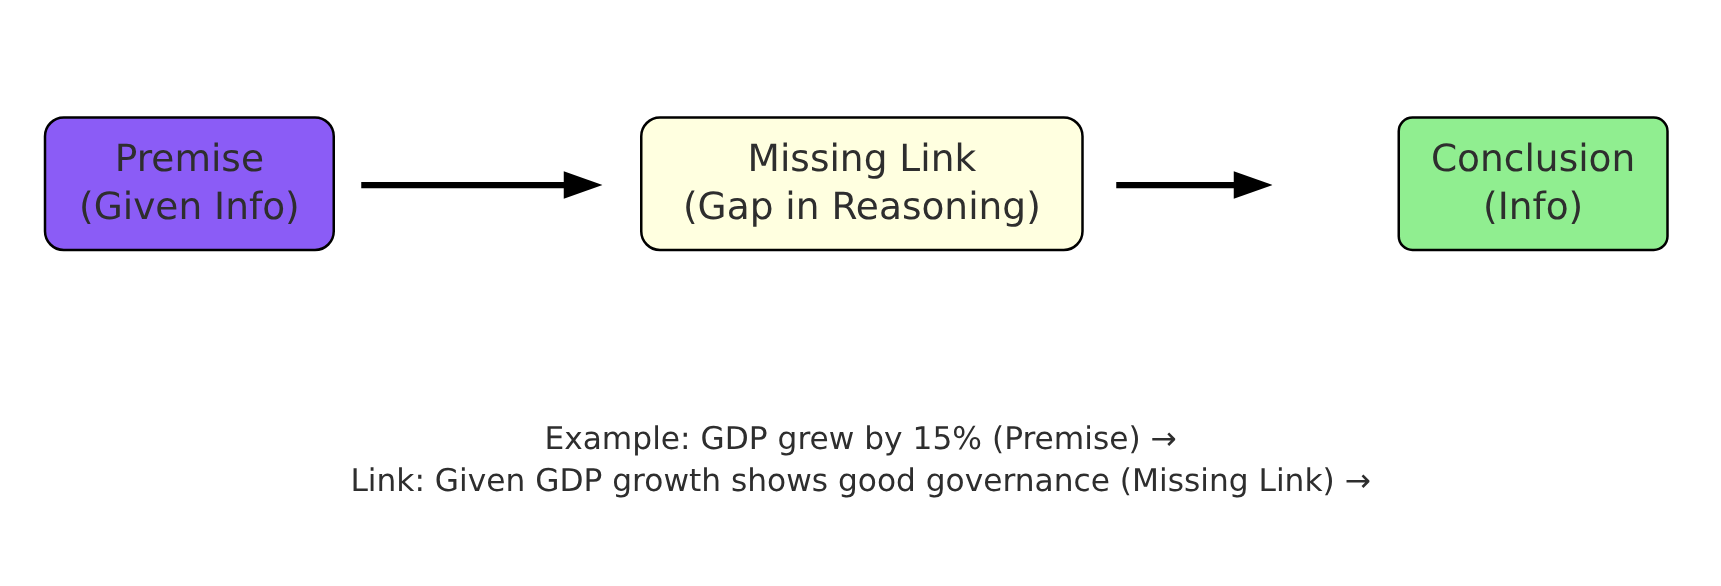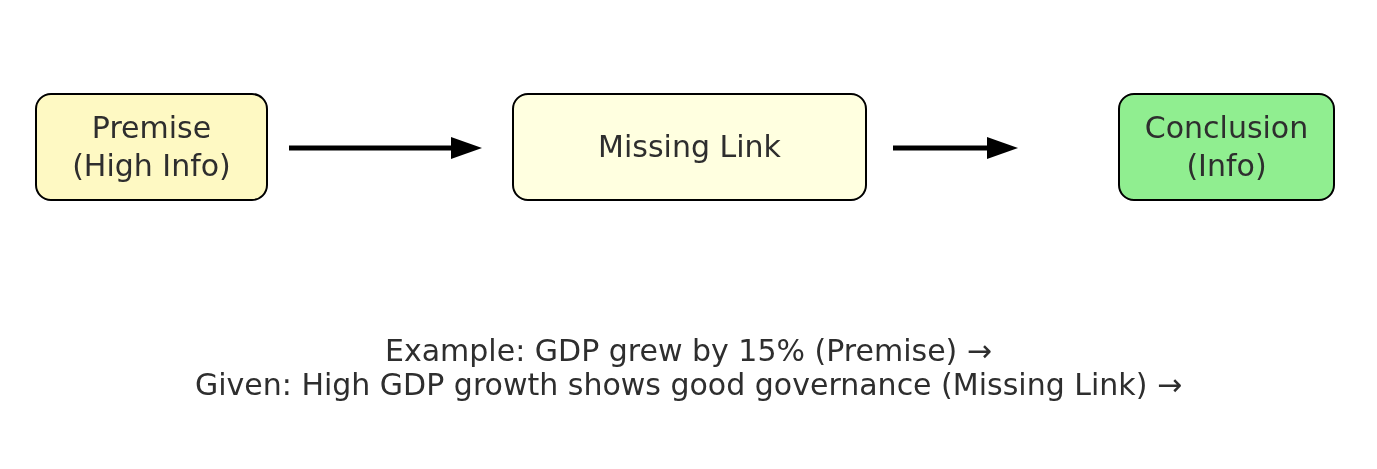--- a/index.html
+++ b/index.html
@@ -26,73 +26,74 @@
     flex-direction: column;
     align-items: center;
     justify-content: center;
     text-align: center;
     color: #2e2e2e;
     font-size: 30px;
     line-height: 38px;
   }
   .node-1 { left: 35px;   width: 233px; }
   .node-2 { left: 512px;  width: 355px; }
-  .node-3 { left: 1118px; width: 217px; }
+  .node-3 { left: 1118px; width: 217px; border-radius: 12px; }
   .node-title, .node-subtitle {
     display: block;
     white-space: nowrap;
   }
   .arrow {
     position: absolute;
     top: 128px;
     height: 40px;
     color: #000000;
     display: block;
   }
   .arrow-1 { left: 288px; width: 194px; }
   .arrow-2 { left: 892px; width: 126px; }
   .caption {
     position: absolute;
     left: 0;
     top: 334px;
     width: 1377px;
     text-align: center;
     color: #2e2e2e;
-    font-size: 30px;
+    font-size: 25px;
     line-height: 34px;
   }
   .caption-line { white-space: nowrap; }
 </style>
 </head>
 <body>
 
 <div class="stage">
 
-  <div class="node node-1" style="background-color: #fef9c3; border-color: rgb(0, 0, 0);">
+  <div class="node node-1" style="background-color: #8b5cf6; border-color: rgb(0, 0, 0);">
     <span class="node-title">Premise</span>
-    <span class="node-subtitle">(High Info)</span>
+    <span class="node-subtitle">(Given Info)</span>
   </div>
 
   <svg class="arrow arrow-1" viewBox="0 0 194 40" xmlns="http://www.w3.org/2000/svg" style="color: rgb(0, 0, 0);">
     <line x1="1" y1="20" x2="166" y2="20" stroke="currentColor" stroke-width="5"></line>
     <polygon points="163,9 194,20 163,31" fill="currentColor"></polygon>
   </svg>
 
   <div class="node node-2" style="background-color: rgb(255, 255, 224); border-color: rgb(0, 0, 0);">
     <span class="node-title">Missing Link</span>
+    <span class="node-subtitle">(Gap in Reasoning)</span>
   </div>
 
   <svg class="arrow arrow-2" viewBox="0 0 126 40" xmlns="http://www.w3.org/2000/svg" style="color: rgb(0, 0, 0);">
     <line x1="1" y1="20" x2="98" y2="20" stroke="currentColor" stroke-width="5"></line>
     <polygon points="95,9 126,20 95,31" fill="currentColor"></polygon>
   </svg>
 
   <div class="node node-3" style="background-color: rgb(144, 238, 144); border-color: rgb(0, 0, 0);">
     <span class="node-title">Conclusion</span>
     <span class="node-subtitle">(Info)</span>
   </div>
 
   <div class="caption">
     <div class="caption-line">Example: GDP grew by 15% (Premise) →</div>
-    <div class="caption-line">Given: High GDP growth shows good governance (Missing Link) →</div>
+    <div class="caption-line">Link: Given GDP growth shows good governance (Missing Link) →</div>
   </div>
 
 </div>
 
 </body></html>

